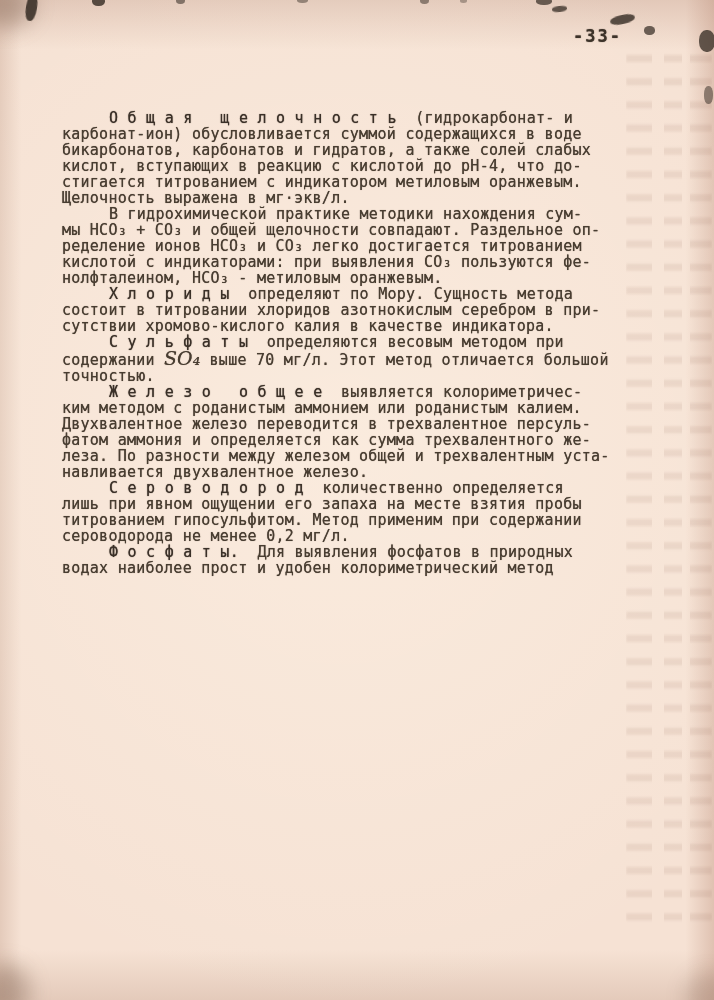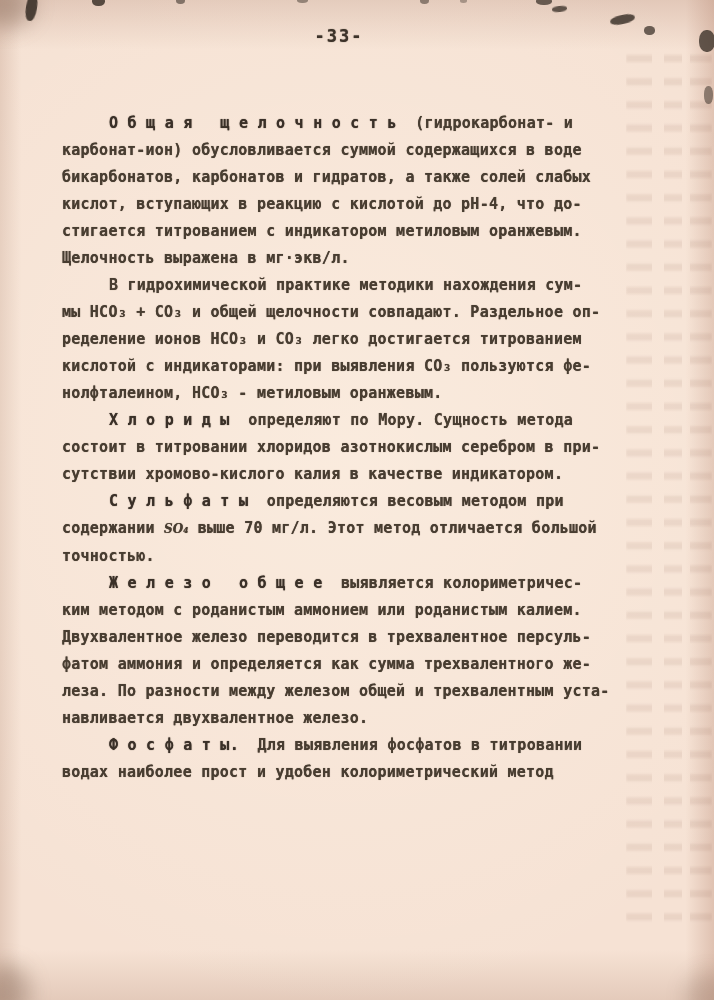--- a/index.html
+++ b/index.html
@@ -50,38 +50,37 @@
   .s6  { left: 536px; top: -3px;  width: 16px; height: 8px;  opacity: .7; }
   .s7  { left: 552px; top: 6px;   width: 15px; height: 6px;  transform: rotate(-6deg); opacity: .75; }
   .s8  { left: 610px; top: 15px;  width: 25px; height: 9px;  transform: rotate(-12deg); opacity: .8; }
   .s9  { left: 644px; top: 26px;  width: 11px; height: 9px;  opacity: .7; }
   .s10 { left: 699px; top: 30px;  width: 16px; height: 22px; opacity: .75; }
   .s11 { left: 704px; top: 86px;  width: 9px;  height: 18px; opacity: .5; }
   .s12 { left: 460px; top: -2px;  width: 7px;  height: 5px;  opacity: .35; }
 
   .page-number {
     position: absolute; left: 0; top: 26px; width: 622px;
-    text-align: center;
+    text-align: right;
     font-size: 17px; font-weight: bold; letter-spacing: 2px;
     color: #3d332a;
     text-shadow: 0 0 1px rgba(55,42,32,.8);
-    margin-left: 28px;
   }
   .content {
     position: absolute; left: 62px; top: 110px; width: 574px;
-    font-size: 15px; line-height: 27px; font-weight: bold;
+    font-size: 15px; line-height: 16px; font-weight: normal;
     letter-spacing: 0.25px;
     color: #483d31;
     text-shadow: 0 0 0.7px rgba(62,48,36,.85);
   }
   .para { white-space: pre-wrap; text-indent: 47px; margin: 0; }
   .seg-term { color: #3a3028; text-shadow: 0 0 1px rgba(48,36,26,.9); }
   .seg-hand {
     font-family: "DejaVu Serif", serif; font-style: italic;
-    font-size: 12px; letter-spacing: 0;
+    font-size: 19px; letter-spacing: 0;
   }
 </style>
 </head>
 <body>
 
 <div class="paper"></div>
 
 <div class="bleed"></div>
 
 <div class="corner tl"></div>
@@ -110,25 +109,29 @@
 кислот, вступающих в реакцию с кислотой до рН-4, что до-
 стигается титрованием с индикатором метиловым оранжевым.
 Щелочность выражена в мг·экв/л.</span></div>
     <div class="para"><span class="seg-normal">В гидрохимической практике методики нахождения сум-
 мы НСО₃ + СО₃ и общей щелочности совпадают. Раздельное оп-
 ределение ионов НСО₃ и СО₃ легко достигается титрованием
 кислотой с индикаторами: при выявления СО₃ пользуются фе-
 нолфталеином, НСО₃ - метиловым оранжевым.</span></div>
     <div class="para"><span class="seg-term">Х л о р и д ы</span><span class="seg-normal">  определяют по Мору. Сущность метода
 состоит в титровании хлоридов азотнокислым серебром в при-
-сутствии хромово-кислого калия в качестве индикатором.</span></div>
+сутствии хромово-кислого калия в качестве индикатора.</span></div>
     <div class="para"><span class="seg-term">С у л ь ф а т ы</span><span class="seg-normal">  определяются весовым методом при
 содержании </span><span class="seg-hand">SO₄</span><span class="seg-normal"> выше 70 мг/л. Этот метод отличается большой
 точностью.</span></div>
     <div class="para"><span class="seg-term">Ж е л е з о   о б щ е е</span><span class="seg-normal">  выявляется колориметричес-
 ким методом с роданистым аммонием или роданистым калием.
 Двухвалентное железо переводится в трехвалентное персуль-
 фатом аммония и определяется как сумма трехвалентного же-
 леза. По разности между железом общей и трехвалентным уста-
 навливается двухвалентное железо.</span></div>
-    <div class="para"><span class="seg-term">Ф о с ф а т ы.</span><span class="seg-normal">  Для выявления фосфатов в титровании
+    <div class="para"><span class="seg-term">С е р о в о д о р о д</span><span class="seg-normal">  количественно определяется
+лишь при явном ощущении его запаха на месте взятия пробы
+титрованием гипосульфитом. Метод применим при содержании
+сероводорода не менее 0,2 мг/л.</span></div>
+    <div class="para"><span class="seg-term">Ф о с ф а т ы.</span><span class="seg-normal">  Для выявления фосфатов в природных
 водах наиболее прост и удобен колориметрический метод</span></div>
   </div>
 
 </body></html>

